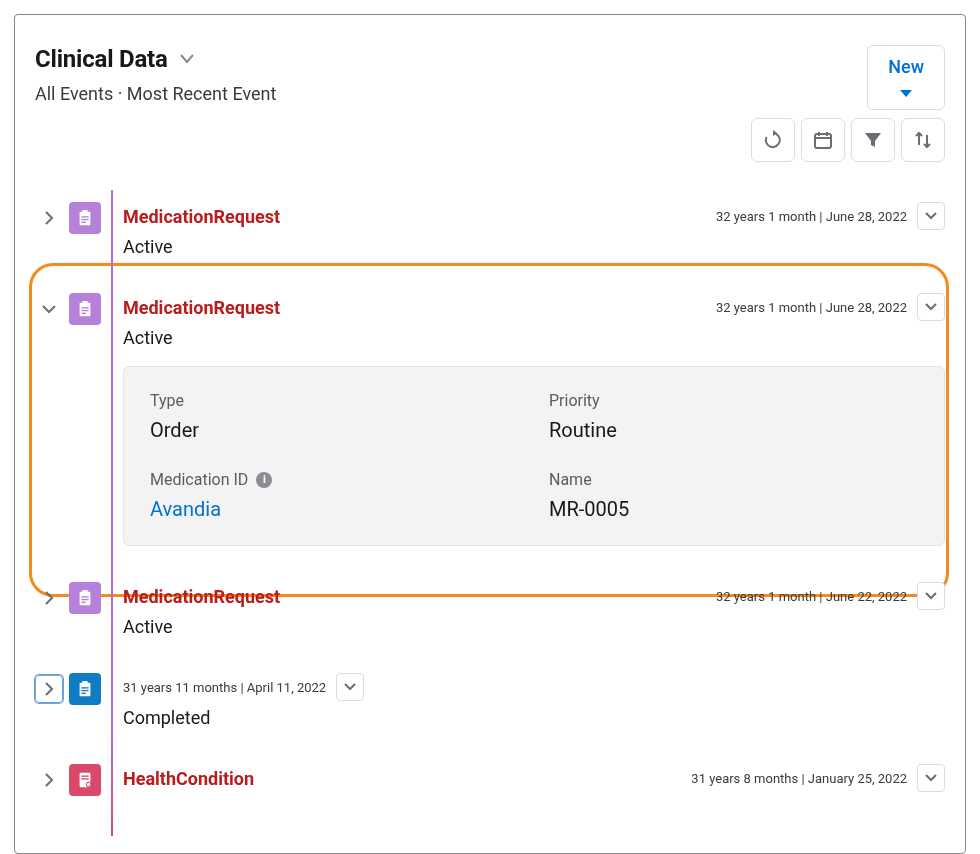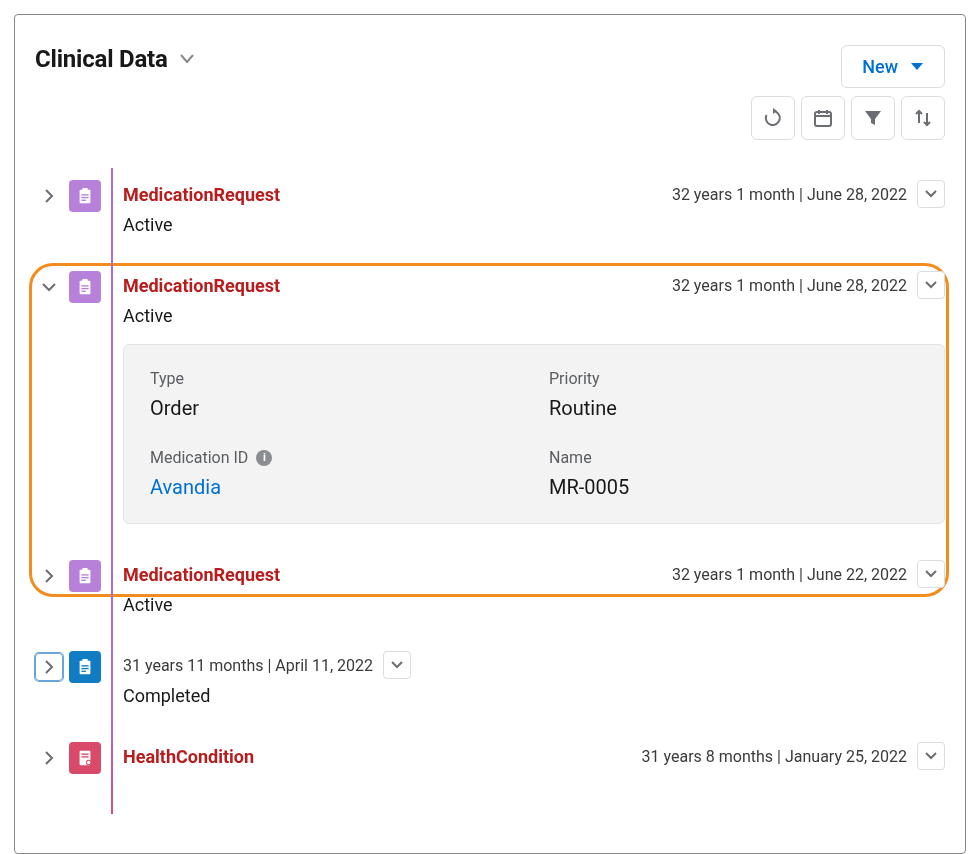--- a/index.html
+++ b/index.html
@@ -55,20 +55,21 @@
     border-radius: 6px;
     padding: 10px 20px;
     display: flex;
     align-items: center;
     gap: 12px;
     color: #0070d2;
     font-size: 18px;
     font-weight: 500;
     cursor: pointer;
     background: #fff;
+    flex-direction: column;
   }
   .toolbar {
     display: flex;
     gap: 6px;
   }
   .icon-btn {
     width: 44px;
     height: 44px;
     border: 1px solid #d8dde1;
     border-radius: 6px;
@@ -140,21 +141,21 @@
     font-size: 18px;
     font-weight: 700;
   }
   .item-right {
     display: flex;
     align-items: center;
     gap: 10px;
   }
   .item-meta {
     color: #3b3b3b;
-    font-size: 16px;
+    font-size: 13px;
   }
   .row-menu {
     width: 28px;
     height: 28px;
     border: 1px solid #d8dde1;
     border-radius: 4px;
     display: flex;
     align-items: center;
     justify-content: center;
     color: #6a6e73;
@@ -221,20 +222,21 @@
     <div class="header-row">
       <div class="header-left">
         <div class="title-row">
           <span class="title">Clinical Data</span>
           <span class="title-caret">
             <svg width="14" height="10" viewBox="0 0 14 10">
                 <path d="M1 1 L7 8 L13 1" fill="none" stroke="#888" stroke-width="2"></path>
               </svg>
           </span>
         </div>
+        <div class="subtitle">All Events · Most Recent Event</div>
       </div>
       <div class="header-right">
         <div class="new-btn">
           <span>New</span>
           <svg width="14" height="10" viewBox="0 0 14 10">
               <path d="M1 1 L7 8 L13 1" fill="#0070d2" stroke="none"></path>
             </svg>
         </div>
         <div class="toolbar">
           <div class="icon-btn">

